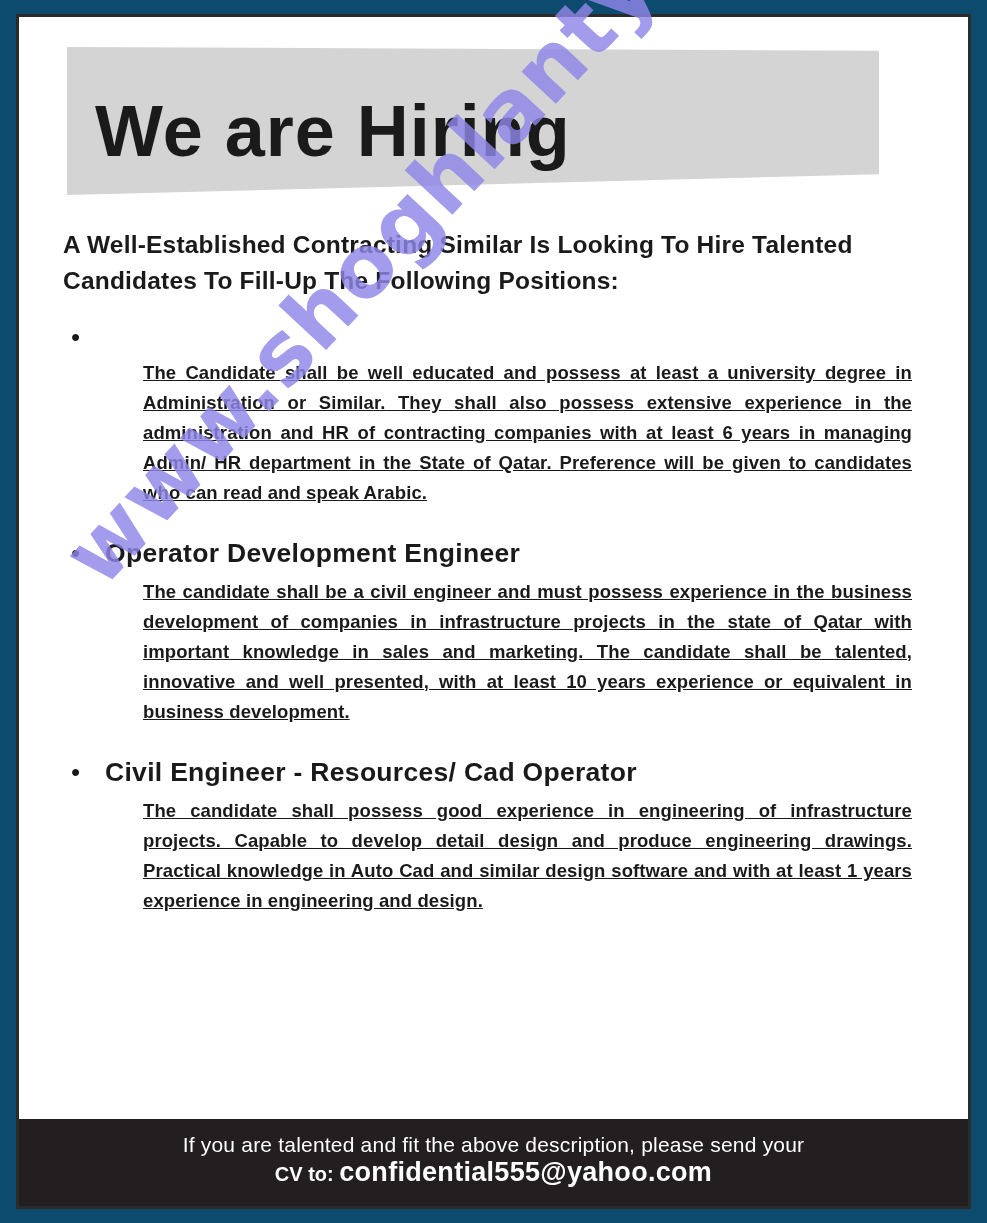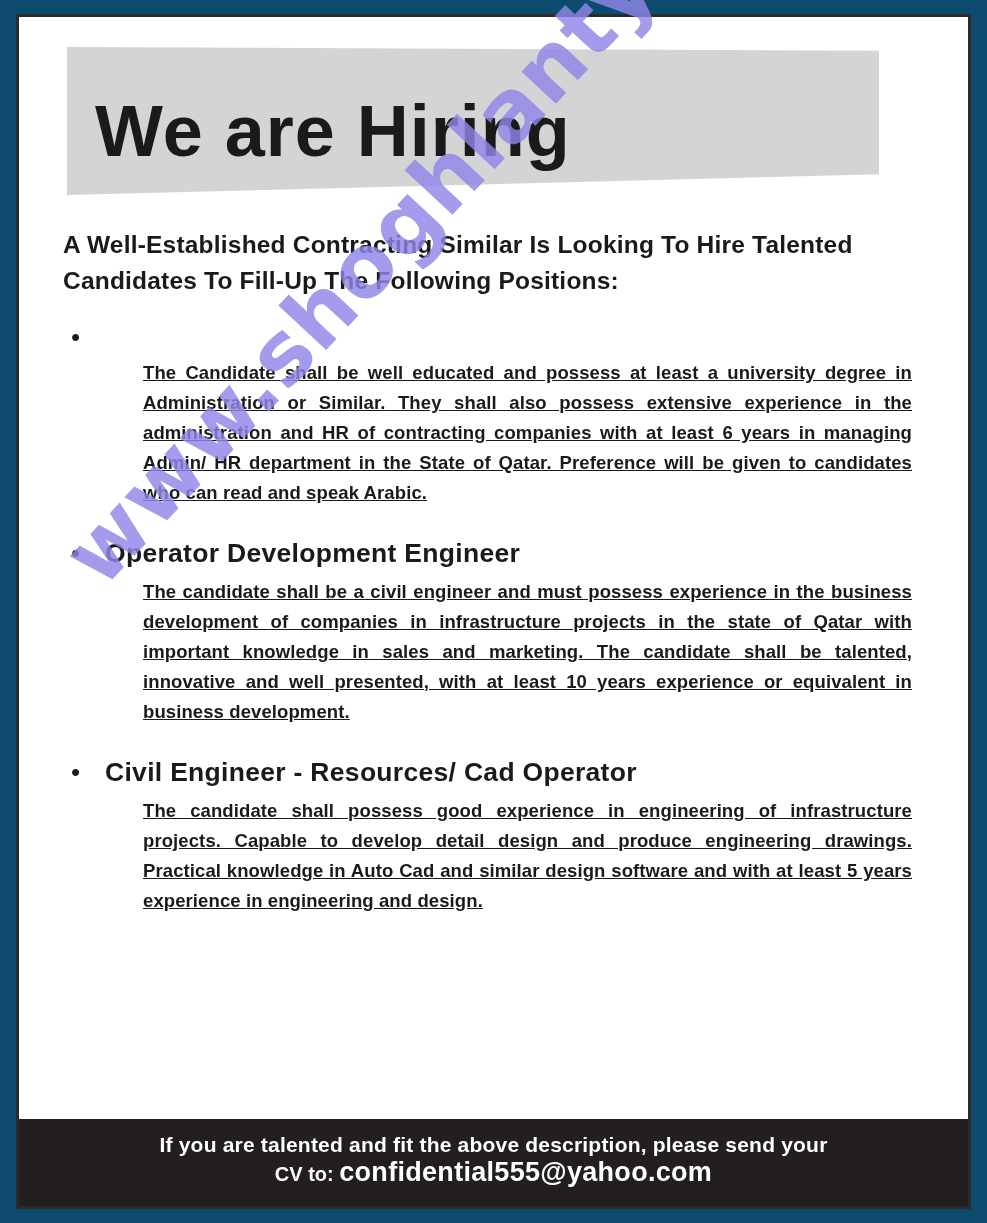--- a/index.html
+++ b/index.html
@@ -118,21 +118,21 @@
     right: 0;
     bottom: 0;
     background: #231f20;
     color: #ffffff;
     text-align: center;
     padding: 14px 20px 18px 20px;
     box-sizing: border-box;
   }
   .footer-line1 {
     font-size: 21px;
-    font-weight: bold;
+    font-weight: normal;
     letter-spacing: 0.2px;
   }
   .footer-line2 {
     font-size: 20px;
     font-weight: bold;
   }
   .footer-email {
     font-size: 27px;
     font-weight: bold;
     letter-spacing: 0.3px;
@@ -191,21 +191,21 @@
           <div class="pos-title">Operator Development Engineer</div>
         </div>
         <div class="pos-desc">The candidate shall be a civil engineer and must possess experience in the business development of companies in infrastructure projects in the state of Qatar with important knowledge in sales and marketing. The candidate shall be talented, innovative and well presented, with at least 10 years experience or equivalent in business development.</div>
       </div>
 
       <div class="position">
         <div class="pos-head">
           <div class="bullet">•</div>
           <div class="pos-title">Civil Engineer - Resources/ Cad Operator</div>
         </div>
-        <div class="pos-desc">The candidate shall possess good experience in engineering of infrastructure projects. Capable to develop detail design and produce engineering drawings. Practical knowledge in Auto Cad and similar design software and with at least 5 years experience in engineering and design.</div>
+        <div class="pos-desc">The candidate shall possess good experience in engineering of infrastructure projects. Capable to develop detail design and produce engineering drawings. Practical knowledge in Auto Cad and similar design software and with at least 1 years experience in engineering and design.</div>
       </div>
 
     </div>
 
     <div class="footer">
       <div class="footer-line1">If you are talented and fit the above description, please send your</div>
       <div class="footer-line2">
         <span>CV to:</span>
         <span class="footer-email">confidential555@yahoo.com</span>
       </div>

